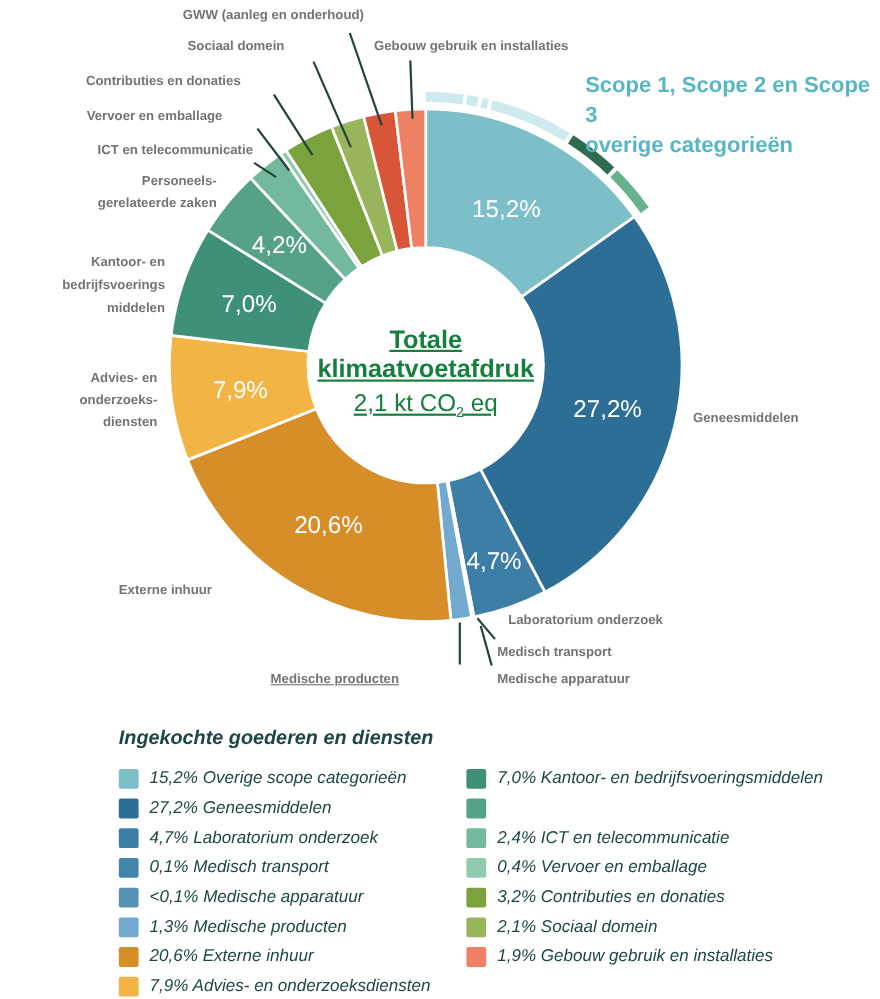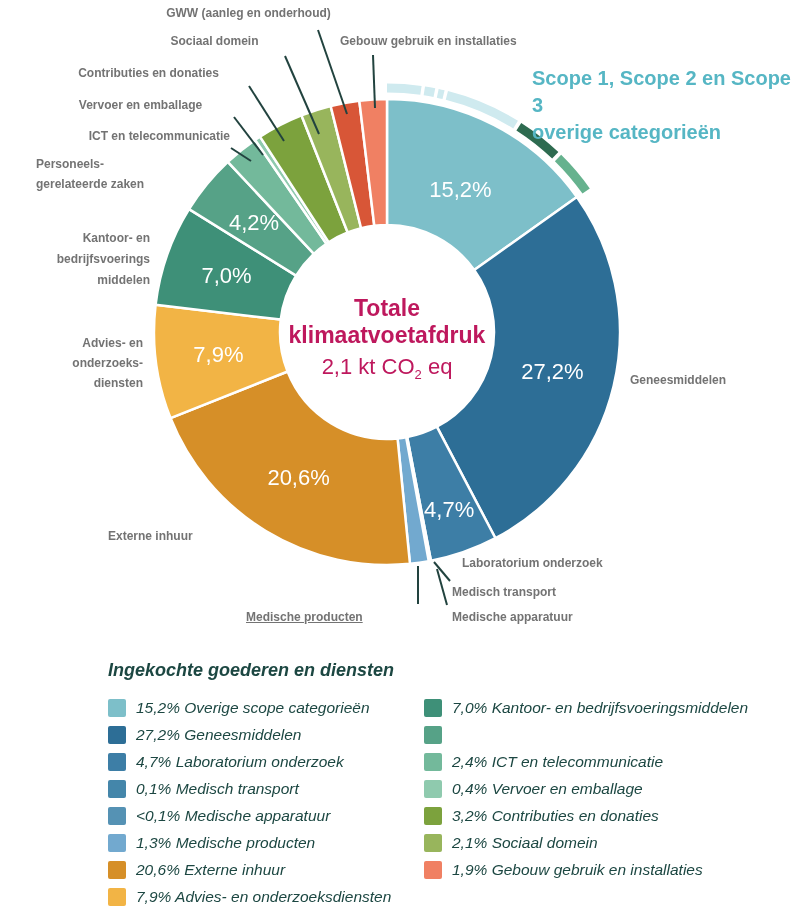--- a/index.html
+++ b/index.html
@@ -7,31 +7,31 @@
          font-family:"Liberation Sans","DejaVu Sans",sans-serif;}
   .chart-svg{position:absolute;left:0;top:0;}
   .callout{position:absolute;font-weight:bold;font-size:12px;color:#737373;
            white-space:pre-line;line-height:21px;}
   .lb-gww{left:146px;top:3px;width:205px;text-align:center;}
   .lb-sociaal{left:112px;top:31px;width:205px;text-align:center;}
   .lb-gebouw{left:340px;top:31px;}
   .lb-contributies{left:46px;top:63px;width:205px;text-align:center;}
   .lb-vervoer{left:38px;top:95px;width:205px;text-align:center;}
   .lb-ict{left:0;top:126px;width:230px;text-align:right;}
-  .lb-personeels{left:0;top:154px;width:197px;line-height:20px;padding-left:36px;}
+  .lb-personeels{left:0;top:154px;width:197px;text-align:right;line-height:20px;}
   .lb-kantoor{left:0;top:228px;width:150px;text-align:right;line-height:21px;}
   .lb-advies{left:0;top:333px;width:143px;text-align:right;line-height:20px;}
   .lb-externe{left:108px;top:526px;}
   .lb-geneesmiddelen{left:630px;top:370px;}
   .lb-laboratorium{left:462px;top:553px;}
   .lb-transport{left:452px;top:582px;}
   .lb-producten{left:246px;top:607px;text-decoration:underline;}
   .lb-apparatuur{left:452px;top:607px;}
   .lb-scope{left:532px;top:65px;color:#56b6c4;font-size:20px;line-height:27px;}
-  .center-label{position:absolute;left:267px;top:295px;width:240px;text-align:center;color:#be185d;}
+  .center-label{position:absolute;left:267px;top:295px;width:240px;text-align:center;color:#15803d;text-decoration:underline;}
   .center-title{font-weight:bold;font-size:23px;line-height:27px;white-space:pre-line;}
   .center-value{font-size:22px;margin-top:5px;font-weight:400;}
   .center-value sub{font-size:13px;}
   .legend{position:absolute;left:108px;top:660px;width:692px;color:#1c4742;}
   .legend-title{font-size:18px;font-weight:bold;font-style:italic;margin-bottom:13px;}
   .legend-cols{display:flex;}
   .legend-col{display:flex;flex-direction:column;}
   .legend-col.c1{width:316px;flex:none;}
   .lrow{display:flex;align-items:center;height:27px;}
   .sw{width:18px;height:18px;border-radius:2px;margin-right:10px;flex:none;}

